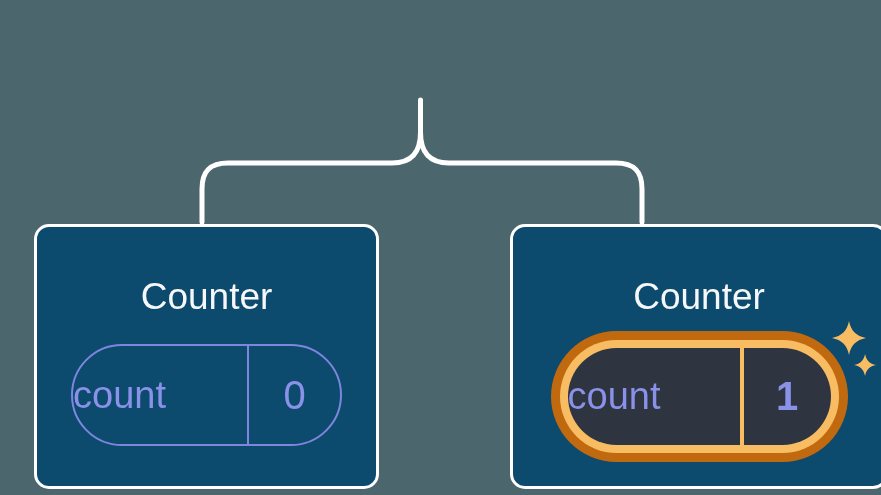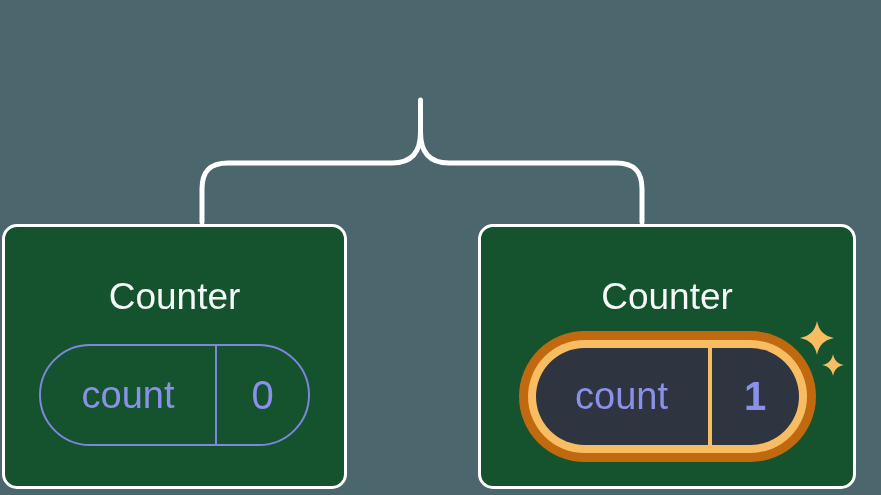--- a/index.html
+++ b/index.html
@@ -15,38 +15,39 @@
 
   .node-root{
     position:absolute;left:337px;top:5px;width:166px;height:95px;
     box-sizing:border-box;background:#2E3440;border:3.5px solid #FFFFFF;border-radius:12px;
     display:flex;align-items:center;justify-content:center;
     color:#F6F7F9;font-size:38px;
   }
 
   .card{
     position:absolute;top:224px;height:265px;box-sizing:border-box;
-    background:#14532d;border:3.5px solid #FFFFFF;border-radius:15px;
+    background:#0c4a6e;border:3.5px solid #FFFFFF;border-radius:15px;
     padding-top:48px;
+    margin-left:32px;
   }
   .card-left{left:2px;width:345px;}
   .card-right{left:478px;width:378px;}
   .card-title{
     text-align:center;color:#F6F7F9;font-size:37px;line-height:44px;
   }
 
   
   .pill{
     margin:25px auto 0;width:271px;height:102px;box-sizing:border-box;
     border:2.5px solid #7E86DE;border-radius:51px;
     display:flex;align-items:stretch;overflow:hidden;
   }
   .pill-key{
     width:174px;border-right:2.5px solid #7E86DE;
-    display:flex;align-items:center;justify-content:center;
+    display:flex;align-items:center;
   }
   .pill-val{flex:1;display:flex;align-items:center;justify-content:center;}
   .state-text{color:#8A91E8;font-size:38px;}
   .state-val{color:#8A91E8;font-size:40px;}
   .state-val.bold{font-weight:bold;}
 
   
   .pill-hl-outer{
     margin:12px auto 0;width:297px;height:131px;box-sizing:border-box;
     background:#C1690F;border-radius:66px;padding:9px;

